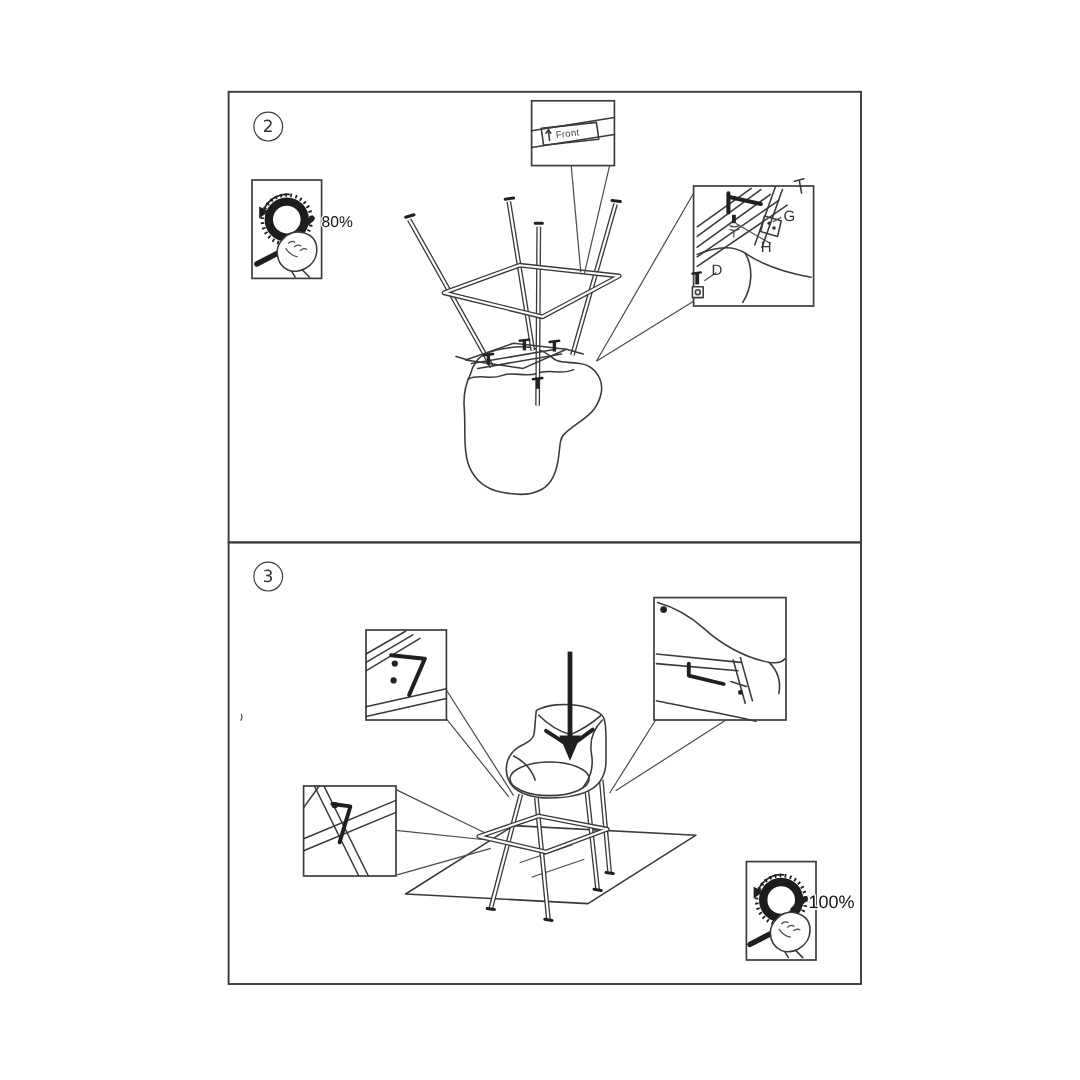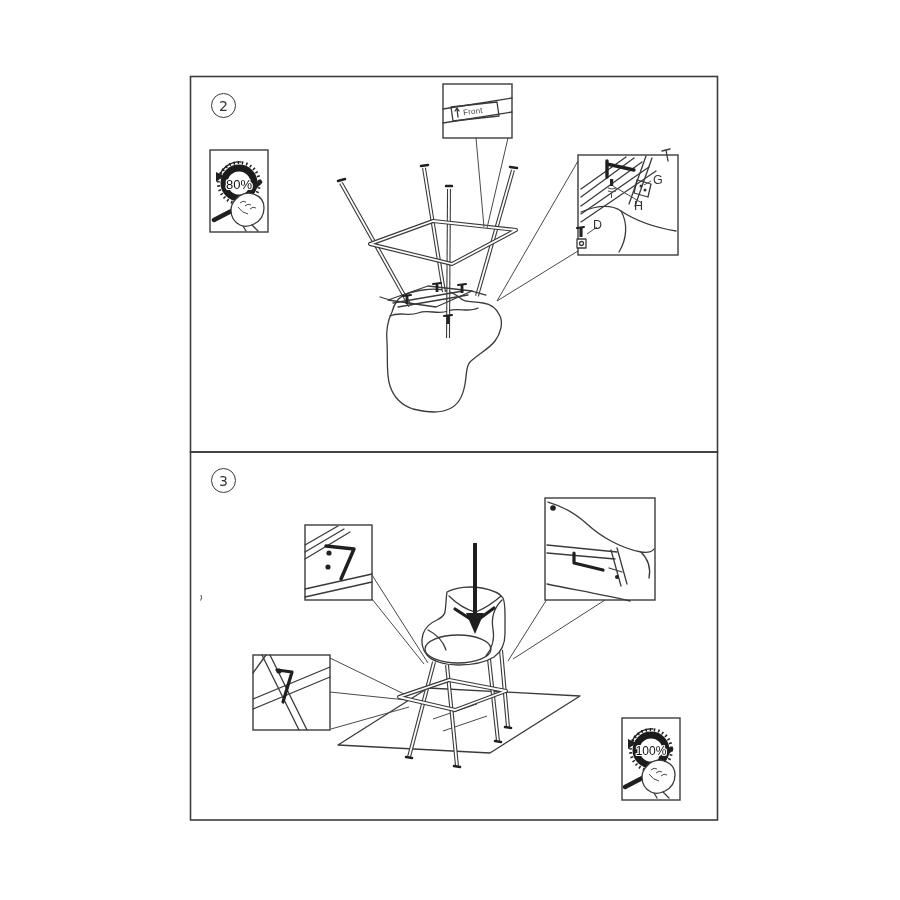--- a/index.html
+++ b/index.html
@@ -13,21 +13,21 @@
   .core{stroke:#ffffff;stroke-width:1.8;fill:none;stroke-linecap:butt;stroke-linejoin:round;}
   .dark{stroke:#1f1f1f;fill:none;stroke-linecap:round;stroke-linejoin:round;}
   .fillw{fill:#ffffff;}
   .panel{fill:none;stroke:#3c3c3c;stroke-width:1.6;}
   .cbox{fill:#ffffff;stroke:#3c3c3c;stroke-width:1.4;}
   .circle-num{position:absolute;width:23px;height:23px;border:1.4px solid #3a3a3a;
       border-radius:50%;display:flex;align-items:center;justify-content:center;
       font-size:14px;color:#333;font-family:"DejaVu Sans",sans-serif;}
   .pct{position:absolute;text-align:center;font-size:13px;color:#111;
       text-shadow:-1px -1px 0 #fff,1px -1px 0 #fff,-1px 1px 0 #fff,1px 1px 0 #fff,
-                  0 -1px 0 #fff,0 1px 0 #fff,-1px 0 0 #fff,1px 0 0 #fff;}
+                  0 -1px 0 #fff,0 1px 0 #fff,-1px 0 0 #fff,1px 0 0 #fff;margin-left:42px;}
   .front-lbl{position:absolute;font-size:8px;color:#444;transform:rotate(-7deg);letter-spacing:.2px;}
   .part-lbl{position:absolute;font-size:12.5px;color:#333;}
 </style>
 </head>
 <body>
 
 <div class="page">
 
   <svg class="art" width="900" height="900" viewBox="0 0 900 900">
 
@@ -235,14 +235,14 @@
   <span class="pct" style="left:220px;top:177px;width:38px;">80%</span>
 
   <span class="front-lbl" style="left:463px;top:106px;width:36px;">Front</span>
 
   <span class="part-lbl" style="left:653px;top:173px;">G</span>
   <span class="part-lbl" style="left:634px;top:199px;">H</span>
   <span class="part-lbl" style="left:593px;top:218px;">D</span>
 
   <div class="circle-num" style="left:211px;top:468px;">3</div>
 
-  <span class="pct" style="left:628px;top:744px;width:46px;font-size:12px;">100%</span>
+  <span class="pct" style="left:628px;top:744px;width:46px;font-size:15px;">100%</span>
 </div>
 
 </body></html>

